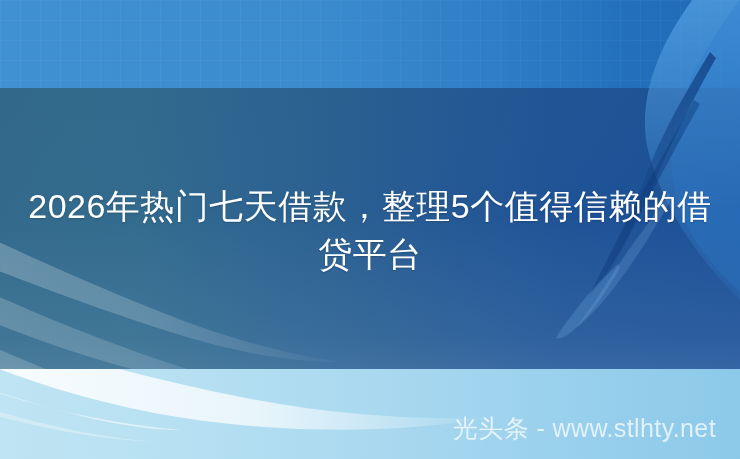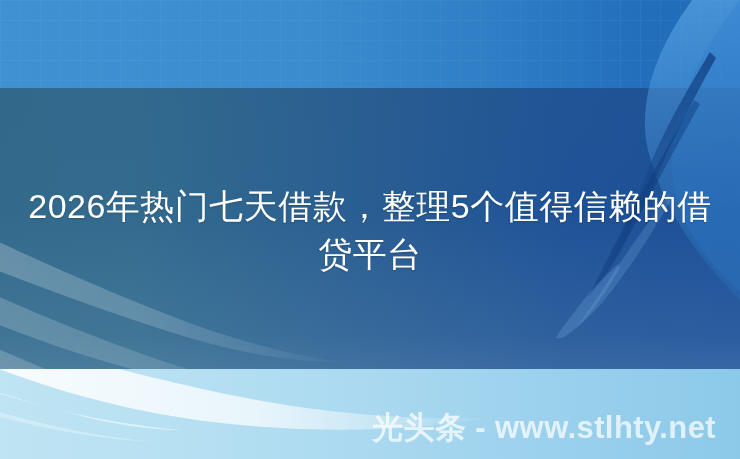--- a/index.html
+++ b/index.html
@@ -105,23 +105,23 @@
     padding: 0 26px;
     box-sizing: border-box;
     text-shadow: 0 1px 2px rgba(0,0,0,0.18);
   }
 
   #watermark {
     position: absolute;
     right: 24px;
     top: 412px;
     color: rgba(255,255,255,0.72);
-    font-size: 31px;
+    font-size: 25px;
     line-height: 32px;
-    font-weight: 700;
+    font-weight: 400;
     letter-spacing: 0.4px;
     white-space: nowrap;
   }
 </style>
 </head>
 <body>
 
 <div id="banner">
 
   <div class="band" id="band-top">

